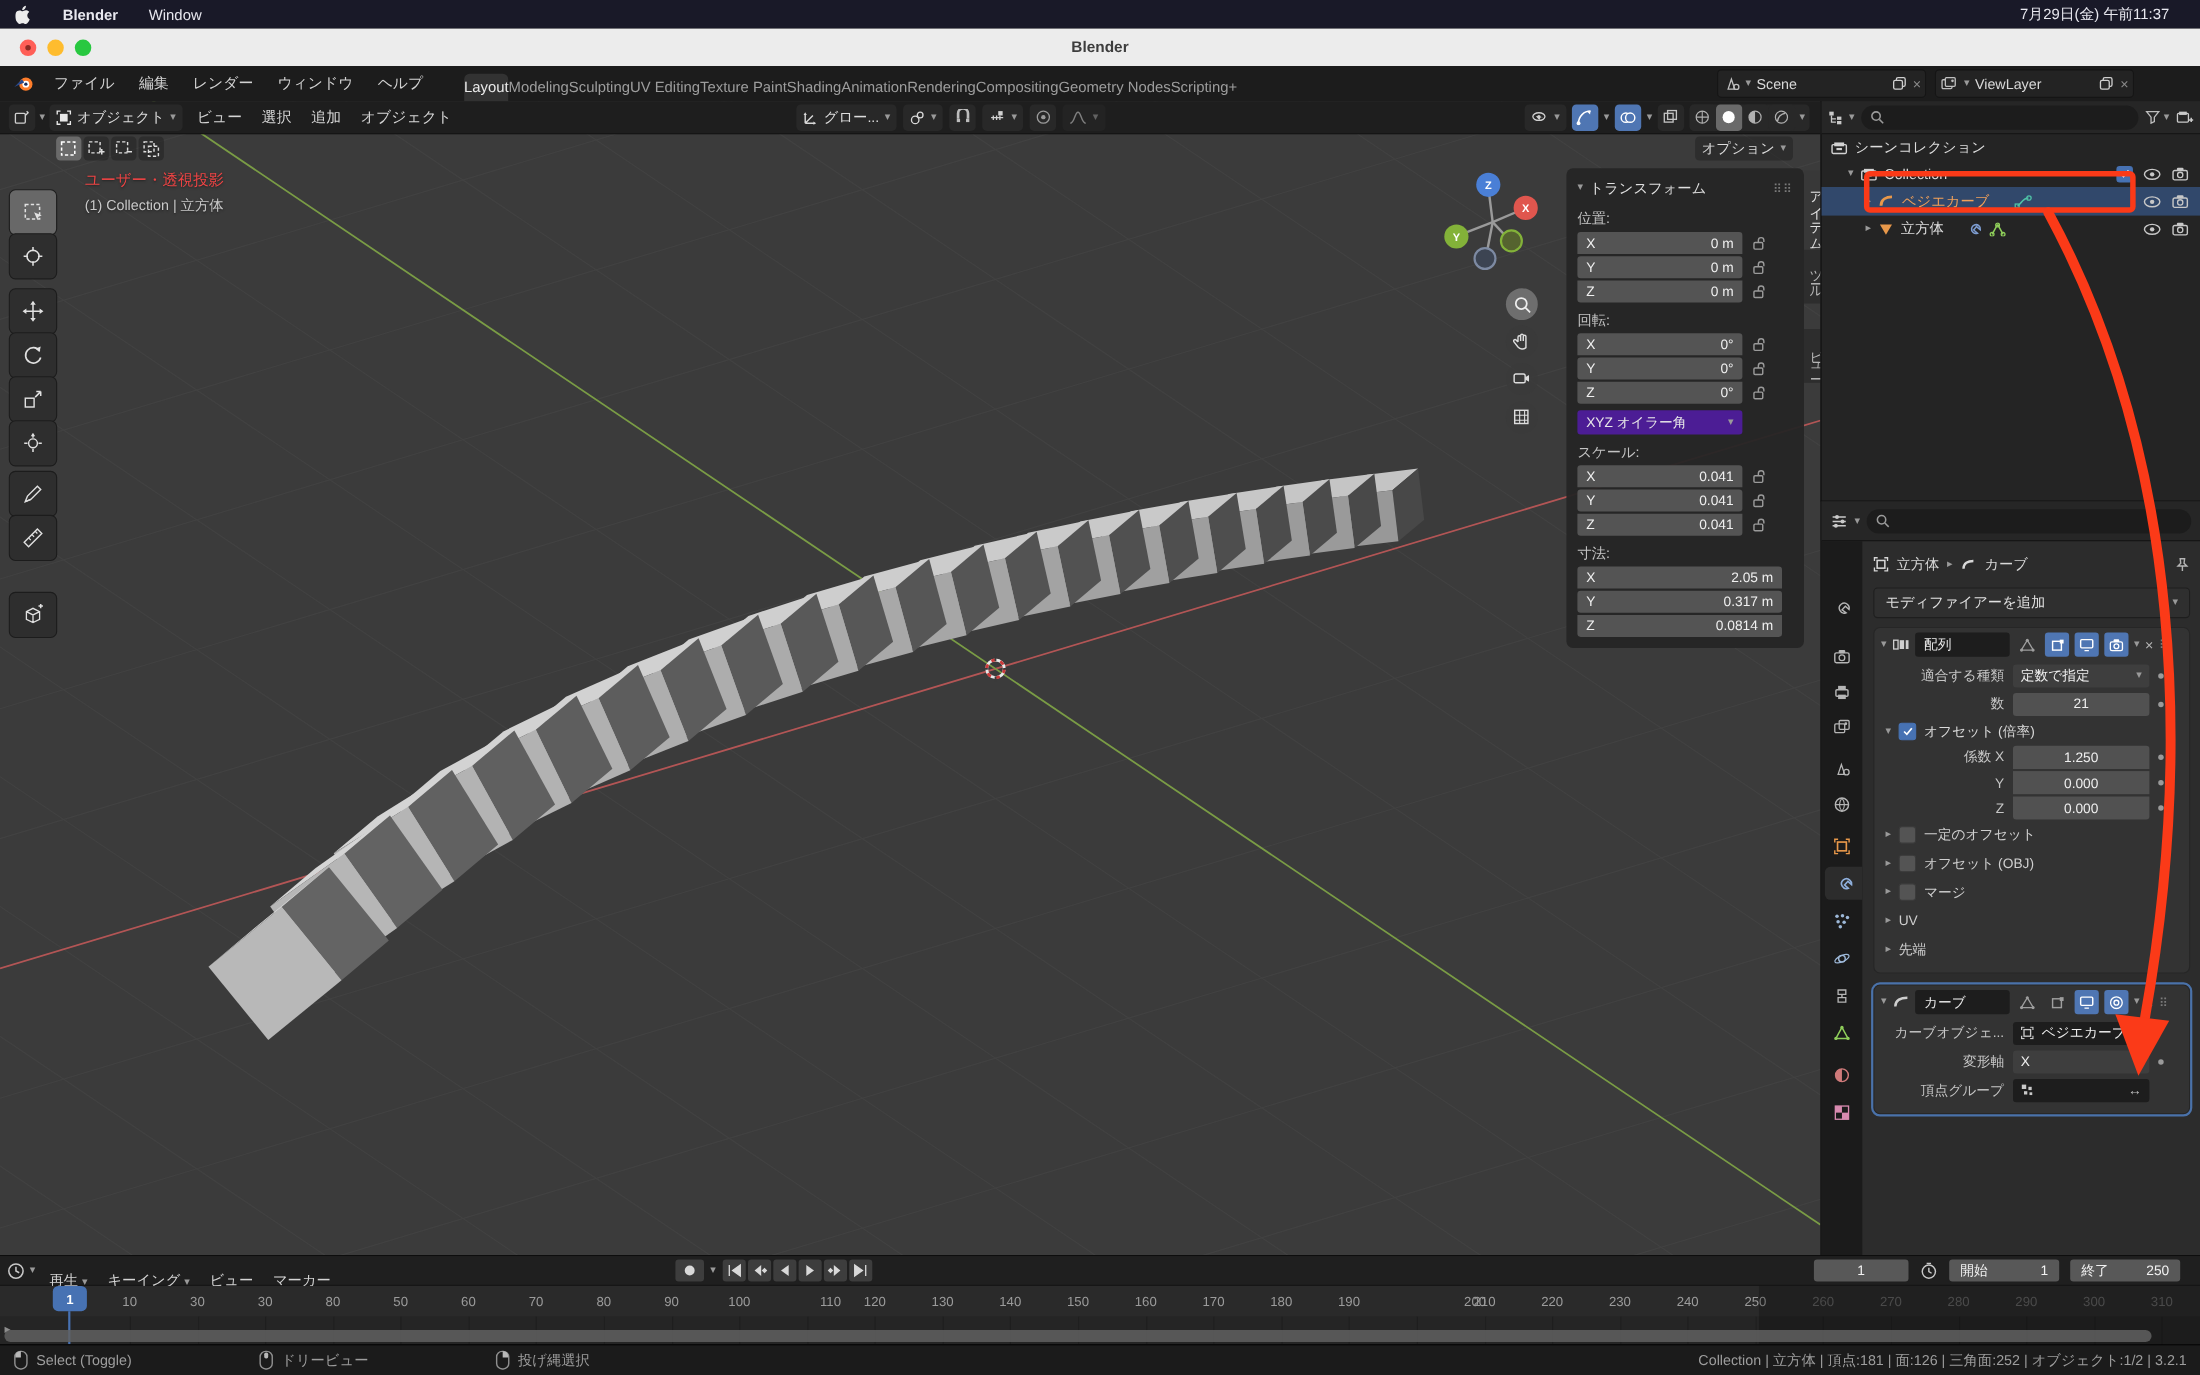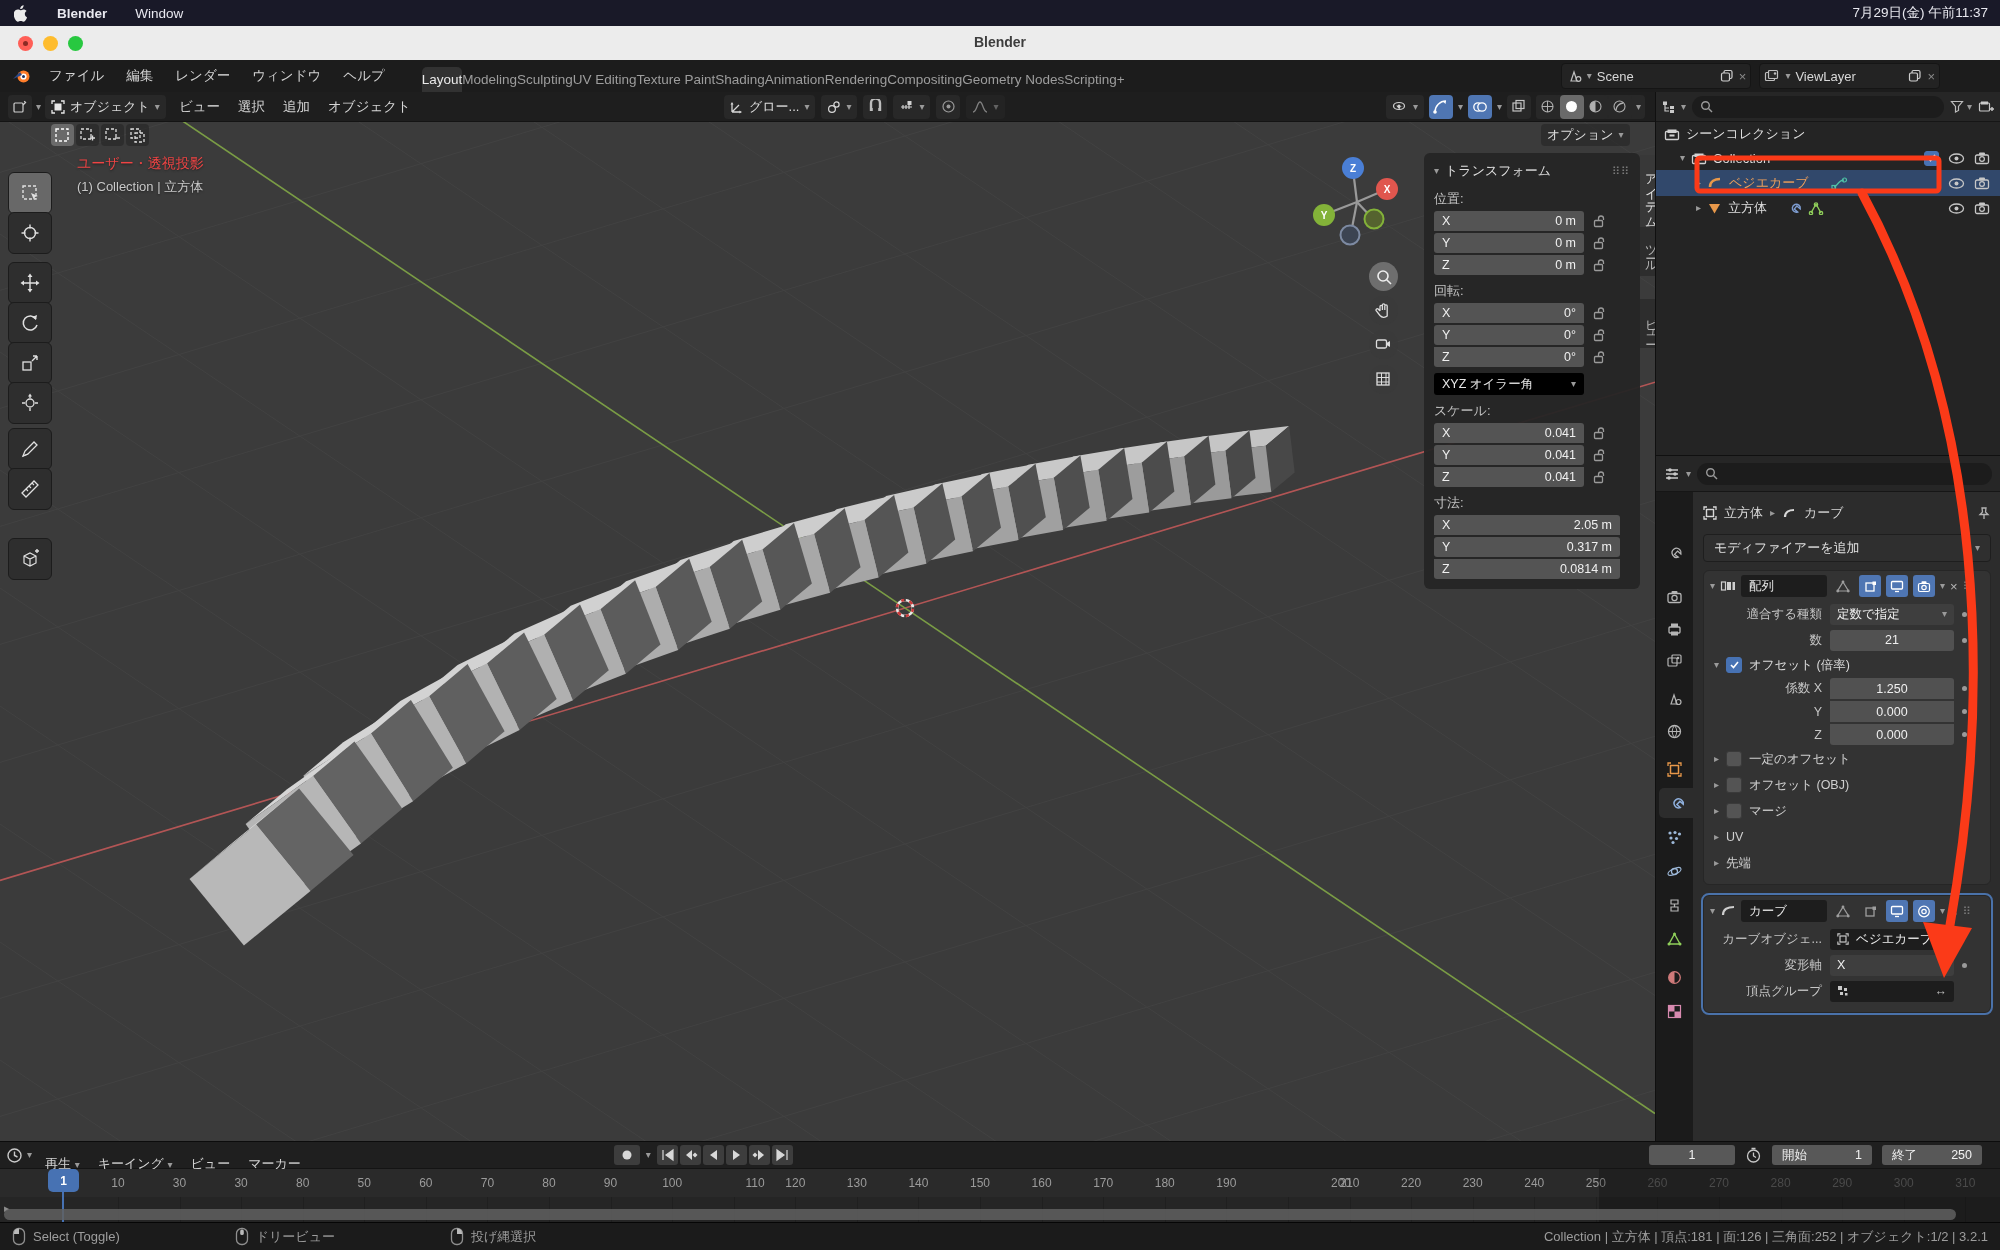--- a/index.html
+++ b/index.html
@@ -43,21 +43,21 @@
   #npanel{left:1424px;top:153px;width:216px;background:rgba(37,37,37,.95);border-radius:6px;padding:6px 10px 10px;box-sizing:border-box;color:#cfcfcf;}
   .np-head{display:flex;align-items:center;gap:6px;height:24px;color:#dfdfdf;font-size:13px;}
   .np-sec{color:#c3c3c3;margin:7px 0 3px;font-size:13px;}
   .fgroup{display:flex;flex-direction:column;gap:2px;}
   .frow{display:flex;align-items:center;gap:8px;}
   .fld{flex:0 0 150px;height:20px;background:#545454;border-radius:3px;display:flex;align-items:center;justify-content:space-between;padding:0 8px;box-sizing:border-box;color:#f0f0f0;font-size:12.5px;}
   .fld.wide{flex:0 0 186px;}
   .fgroup .frow:first-child .fld{border-radius:3px 3px 0 0;}
   .fgroup .frow:last-child .fld{border-radius:0 0 3px 3px;}
   .fgroup .frow:only-child .fld{border-radius:3px;}
-  .ddl{height:22px;width:150px;background:#000000;border-radius:3px;display:flex;align-items:center;justify-content:space-between;padding:0 8px;box-sizing:border-box;color:#e8e8e8;font-size:12.5px;margin-top:6px;}
+  .ddl{height:22px;width:150px;background:#4c1d95;border-radius:3px;display:flex;align-items:center;justify-content:space-between;padding:0 8px;box-sizing:border-box;color:#e8e8e8;font-size:12.5px;margin-top:6px;}
   .sidetab{position:absolute;left:1640px;width:22px;background:#2d2d2d;color:#b9b9b9;border-radius:0 5px 5px 0;writing-mode:vertical-rl;text-orientation:mixed;display:flex;align-items:center;justify-content:center;font-size:12.5px;padding:10px 0;}
   .sidetab.active{background:#383838;color:#e2e2e2;}
   
   #outliner{left:1655px;top:92px;width:345px;height:364px;background:#242424;border-left:1px solid #101010;border-bottom:1px solid #101010;box-sizing:border-box;}
   #ol-header{display:flex;align-items:center;height:30px;background:#262626;border-bottom:1px solid #161616;padding:0 6px;gap:6px;box-sizing:border-box;}
   .searchpill{display:flex;align-items:center;flex:1;height:22px;background:#1c1c1c;border-radius:11px;padding:0 8px;gap:6px;color:#888;}
   .olrow{display:flex;align-items:center;height:24px;gap:6px;font-size:13px;color:#dddddd;padding-left:8px;position:relative;}
   .olrow .rt{margin-left:auto;display:flex;gap:9px;padding-right:10px;align-items:center;}
   
   #properties{left:1655px;top:456px;width:345px;height:685px;background:#2c2c2c;border-left:1px solid #101010;box-sizing:border-box;}
@@ -115,21 +115,21 @@
 
   <div id="menubar" class="a">
     <span class="mitem">
       <svg width="15" height="17" viewBox="0 0 15 17">
           <path d="M10.8 9.1c0-2 1.7-3 1.8-3.1-1-1.4-2.5-1.6-3-1.6-1.3-.1-2.5.8-3.1.8-.6 0-1.6-.8-2.7-.7C2.4 4.5 1.1 5.3.4 6.6c-1.4 2.5-.4 6.2 1 8.2.7 1 1.5 2.1 2.6 2 1-.1 1.4-.7 2.7-.7s1.6.7 2.7.7c1.1 0 1.8-1 2.5-2 .8-1.2 1.1-2.3 1.1-2.4-.1 0-2.2-.9-2.2-3.3zM8.7 2.9c.6-.7 1-1.7.9-2.7-.9 0-1.9.6-2.5 1.3-.5.6-1 1.6-.9 2.6 1 .1 1.9-.5 2.5-1.2z" fill="#ececec"></path>
         </svg>
     </span>
     <span class="mitem bold">Blender</span>
     <span class="mitem">Window</span>
     <div id="mb-right"></div>
-    <span style="padding-right:12px;font-size:13.5px;">7月29日(金) 午前11:37</span>
+    <span style="padding-right:28px;font-size:13.5px;">7月29日(金) 午前11:37</span>
   </div>
 
   <div id="titlebar" class="a">
     <span class="tl" style="left:18px;background:#ff5f57;">
         <span style="position:absolute;left:5px;top:5px;width:5px;height:5px;border-radius:50%;background:#8c2b24;"></span>
       </span>
     <span class="tl" style="left:43px;background:#febc2e;"></span>
     <span class="tl" style="left:68px;background:#28c840;"></span>
     <div id="tb-title">Blender</div>
   </div>

